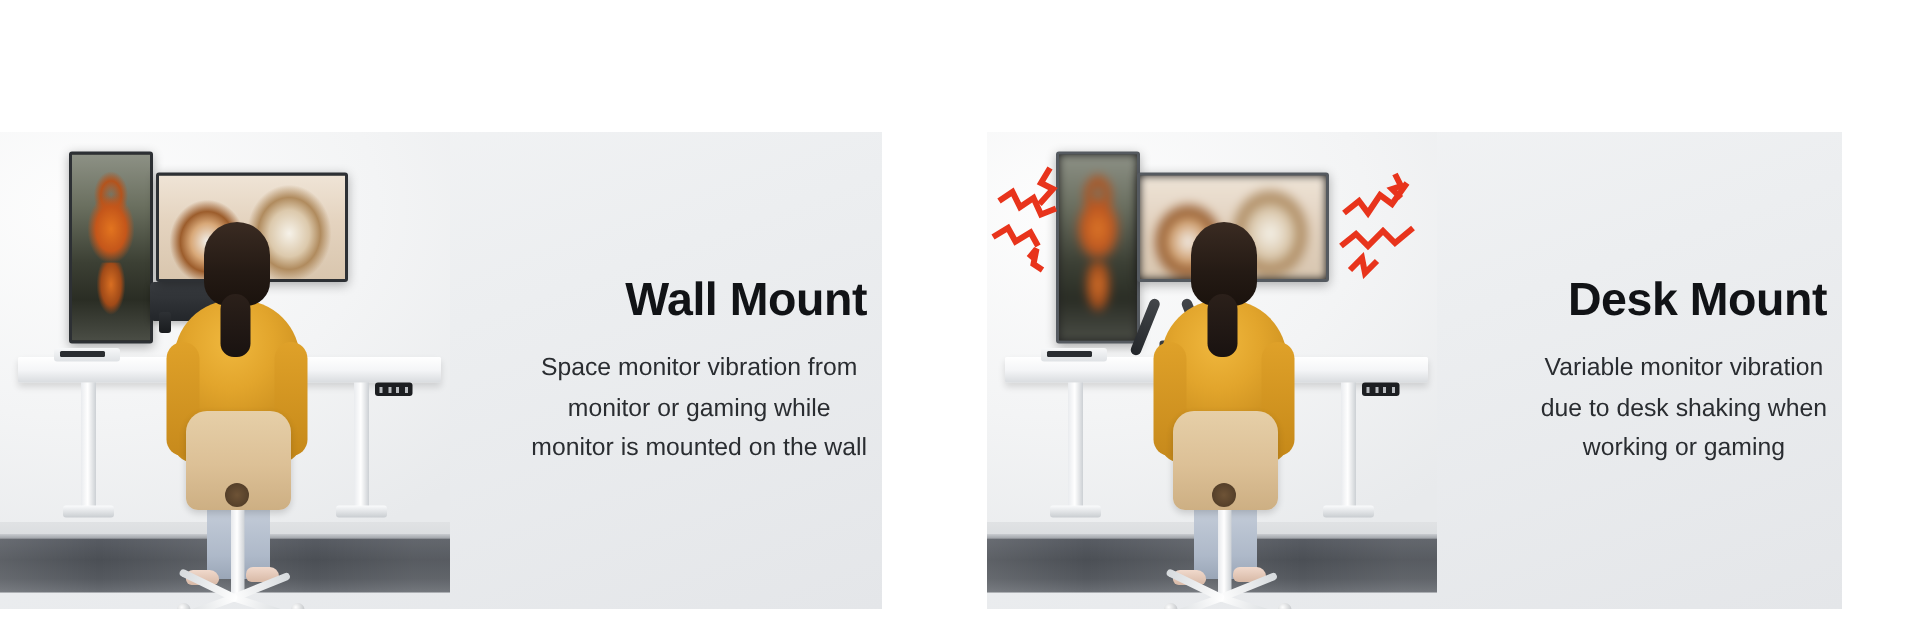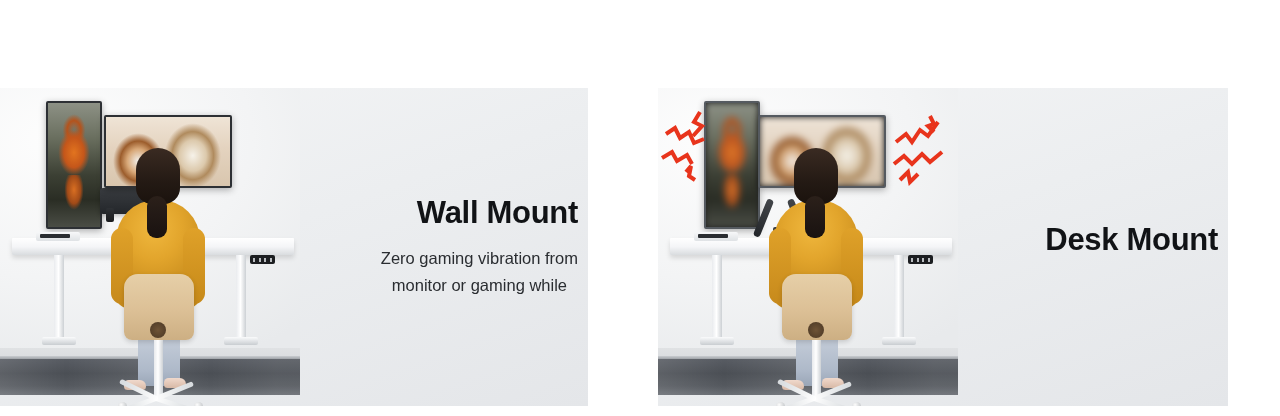--- a/index.html
+++ b/index.html
@@ -309,22 +309,23 @@
           <span class="caster c1"></span>
           <span class="caster c2"></span>
 
         </div>
       </div>
     </div>
 
     <div class="caption">
       <div class="cap-title">Wall Mount</div>
       <div class="cap-body">
-        <div>Zero gaming vibration from</div>
+        <div>Space monitor vibration from</div>
         <div>monitor or gaming while</div>
+        <div>monitor is mounted on the wall</div>
       </div>
     </div>
   </div>
 
   <div class="panel right">
 
     <div class="scene blur-shake">
       <div class="wall"></div>
       <div class="floor-edge"></div>
       <div class="floor"></div>
@@ -391,16 +392,21 @@
             <b></b>
           <span class="caster c1"></span>
           <span class="caster c2"></span>
 
         </div>
       </div>
     </div>
 
     <div class="caption">
       <div class="cap-title">Desk Mount</div>
+      <div class="cap-body">
+        <div>Variable monitor vibration</div>
+        <div>due to desk shaking when</div>
+        <div>working or gaming</div>
+      </div>
     </div>
   </div>
 
 </div>
 
 </body></html>

